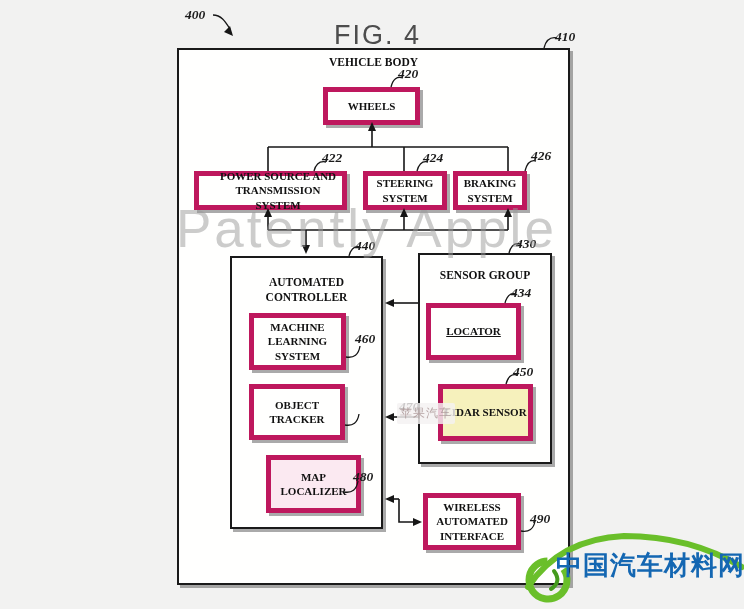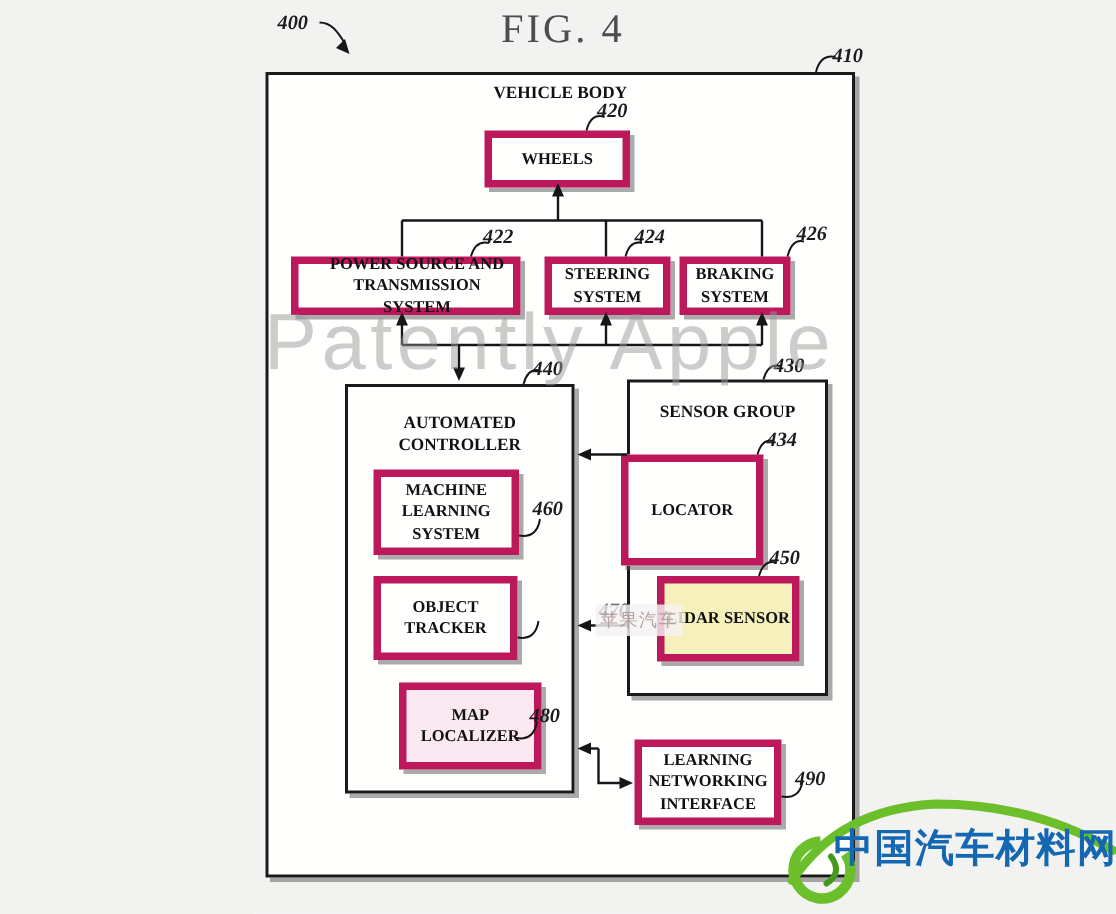--- a/index.html
+++ b/index.html
@@ -3,22 +3,22 @@
 <meta charset="utf-8">
 <style>
   html,body { margin:0; padding:0; }
   .canvas {
     position:relative; width:744px; height:609px;
     background:#f2f2f1; overflow:hidden;
     font-family:"Liberation Serif","DejaVu Serif",serif;
   }
   
   .fig-title {
-    position:absolute; left:334px; top:4px; z-index:5;
-    font-family:Liberation Serif, serif;
+    position:absolute; left:334px; top:20px; z-index:5;
+    font-family:Liberation Sans, sans-serif;
     font-size:27px; color:#4d4d4d; letter-spacing:2px;
   }
   .ref {
     position:absolute; z-index:6;
     font-style:italic; font-weight:bold; font-size:13.5px; color:#1b1b1b;
     white-space:nowrap;
   }
   .ref-400 { left:185px; top:7px; }
   .ref-410 { left:555px; top:29px; }
   .ref-420 { left:398px; top:66px; }
@@ -58,21 +58,21 @@
   #power-box    { left:194px; top:171px; width:153px; height:39px;padding-left:16px; }
   #steering-box { left:363px; top:171px; width:84px;  height:39px; }
   #braking-box  { left:453px; top:171px; width:74px;  height:39px; }
   #controller-box { left:230px; top:256px; width:153px; height:273px; }
   #controller-box .pbox-title { top:17px; }
   #sensor-box   { left:418px; top:253px; width:134px; height:211px; }
   #sensor-box .pbox-title { top:13px; padding:0 8px; }
   #ml-box       { left:249px; top:313px; width:97px; height:57px; z-index:2; }
   #tracker-box  { left:249px; top:384px; width:96px; height:56px; z-index:2; }
   #maploc-box   { left:249px; top:455px; width:95px; height:58px; z-index:2; background:#fbe9f1;margin-left:17px; }
-  #locator-box  { left:414px; top:303px; width:95px; height:74px; z-index:2; }
+  #locator-box  { left:426px; top:303px; width:95px; height:57px; z-index:2;text-decoration:underline; }
   #lidar-box    { left:438px; top:384px; width:95px; height:57px; z-index:2; background:#f6f1bc; }
   #wireless-box { left:423px; top:493px; width:98px; height:57px; }
   
   .lines { position:absolute; left:0; top:0; z-index:4; pointer-events:none; }
   .lines path, .lines line { stroke:#161616; stroke-width:1.6; fill:none; }
   .lines path.leader { stroke-width:1.3; }
   .lines polygon { fill:#161616; stroke:none; }
   
   .wm-patently {
     position:absolute; left:176px; top:198px; z-index:9; pointer-events:none;
@@ -123,21 +123,21 @@
 
   <div class="pbox" id="wheels-box">WHEELS</div>
   <div class="pbox" id="power-box">POWER SOURCE AND TRANSMISSION SYSTEM</div>
   <div class="pbox" id="steering-box">STEERING SYSTEM</div>
   <div class="pbox" id="braking-box">BRAKING SYSTEM</div>
   <div class="pbox" id="ml-box">MACHINE LEARNING SYSTEM</div>
   <div class="pbox" id="tracker-box">OBJECT TRACKER</div>
   <div class="pbox" id="maploc-box">MAP LOCALIZER</div>
   <div class="pbox" id="locator-box">LOCATOR</div>
   <div class="pbox" id="lidar-box">LIDAR SENSOR</div>
-  <div class="pbox" id="wireless-box">LEARNING NETWORKING INTERFACE</div>
+  <div class="pbox" id="wireless-box">WIRELESS AUTOMATED INTERFACE</div>
 
   <span class="ref ref-410">410</span>
   <span class="ref ref-420">420</span>
   <span class="ref ref-422">422</span>
   <span class="ref ref-424">424</span>
   <span class="ref ref-426">426</span>
   <span class="ref ref-430">430</span>
   <span class="ref ref-440">440</span>
   <span class="ref ref-434">434</span>
   <span class="ref ref-450">450</span>

